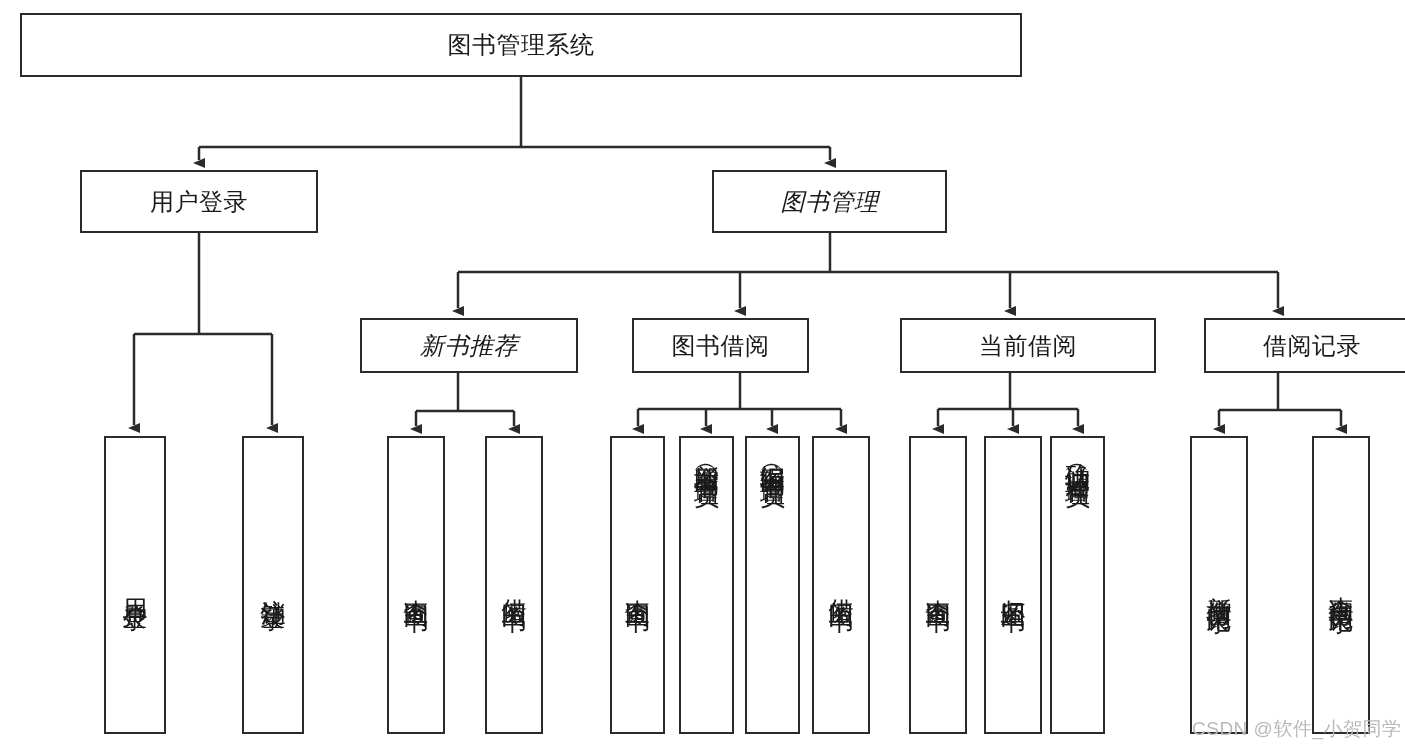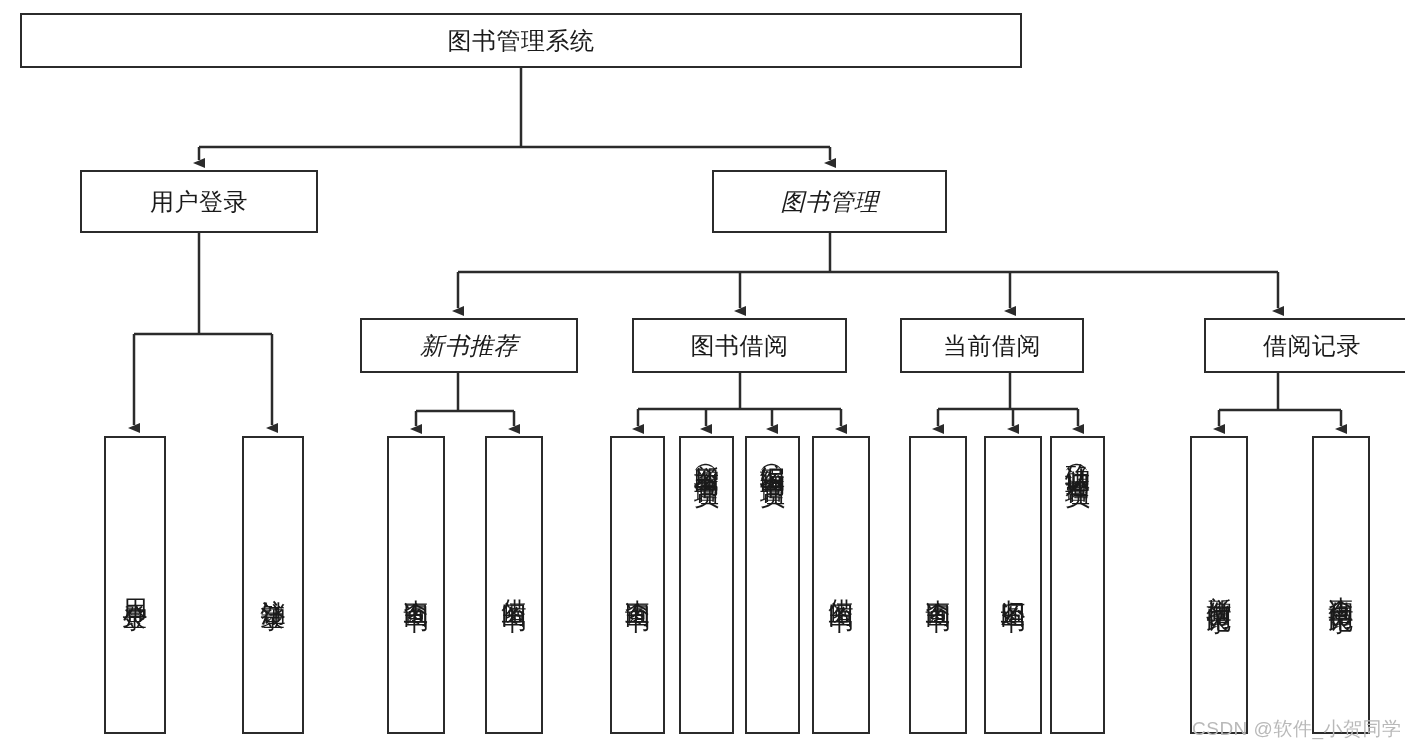--- a/index.html
+++ b/index.html
@@ -121,38 +121,38 @@
       <path d="M1013,409 L1013,426" marker-end="url(#arrow)"></path>
       <path d="M1078,409 L1078,426" marker-end="url(#arrow)"></path>
 
       <path d="M1278,373 L1278,410"></path>
       <path d="M1219,410 L1341,410"></path>
       <path d="M1219,410 L1219,426" marker-end="url(#arrow)"></path>
       <path d="M1341,410 L1341,426" marker-end="url(#arrow)"></path>
     </g>
   </svg>
 
-  <div class="node horiz" style="left:20px; top:13px; width:1002px; height:55px;">
+  <div class="node horiz" style="left:20px; top:13px; width:1002px; height:64px;">
     <span class="label">图书管理系统</span>
   </div>
 
   <div class="node horiz" style="left:80px; top:170px; width:238px; height:63px;">
     <span class="label">用户登录</span>
   </div>
   <div class="node horiz" style="left:712px; top:170px; width:235px; height:63px;font-style:italic;">
     <span class="label">图书管理</span>
   </div>
 
   <div class="node horiz" style="left:360px; top:318px; width:218px; height:55px;font-style:italic;">
     <span class="label">新书推荐</span>
   </div>
-  <div class="node horiz" style="left:632px; top:318px; width:215px; height:55px;">
+  <div class="node horiz" style="left:632px; top:318px; width:177px; height:55px;">
     <span class="label">图书借阅</span>
   </div>
-  <div class="node horiz" style="left:900px; top:318px; width:184px; height:55px;">
+  <div class="node horiz" style="left:900px; top:318px; width:256px; height:55px;">
     <span class="label">当前借阅</span>
   </div>
   <div class="node horiz" style="left:1204px; top:318px; width:216px; height:55px;">
     <span class="label">借阅记录</span>
   </div>
 
   <div class="node vert" style="left:104px; top:436px; width:62px; height:298px;">
     <span class="label">用户登录</span>
   </div>
   <div class="node vert" style="left:242px; top:436px; width:62px; height:298px;">

